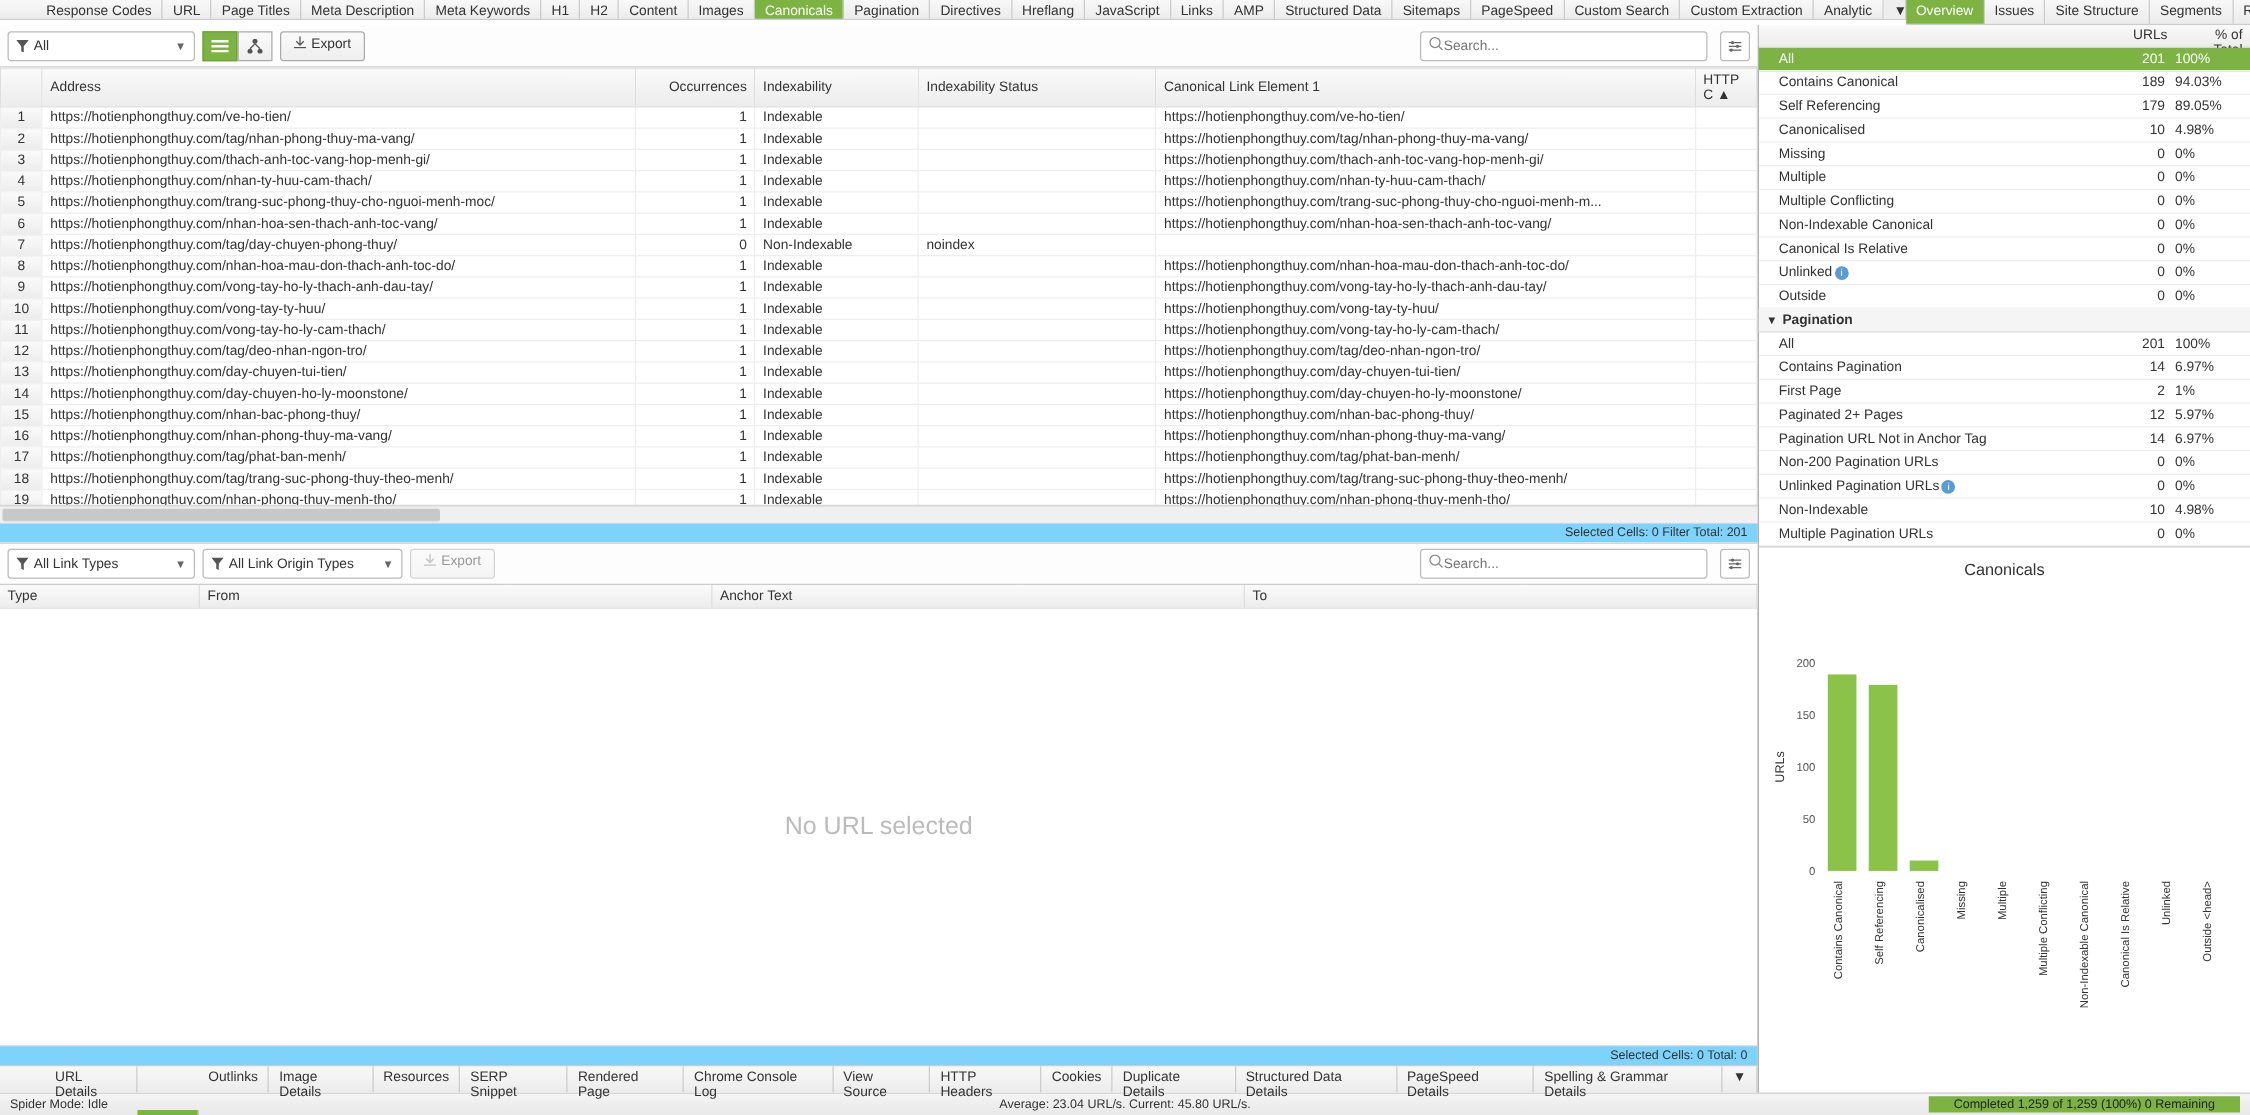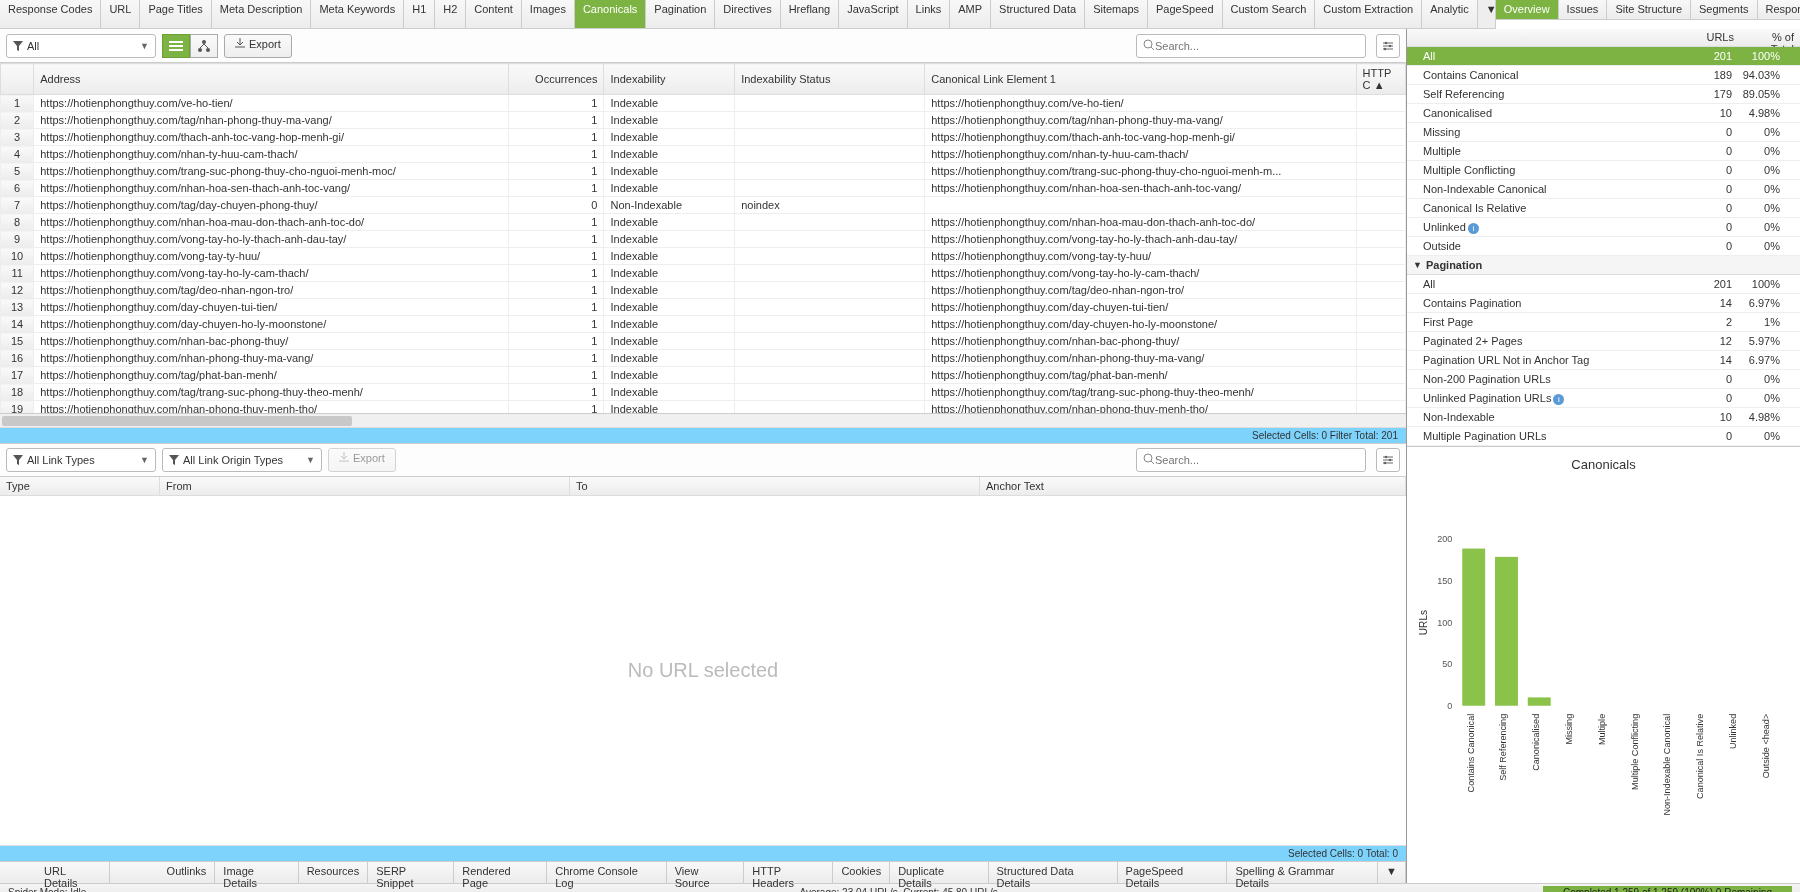--- a/index.html
+++ b/index.html
@@ -1,17 +1,17 @@
 <!DOCTYPE html>
 <html><head>
 <meta charset="utf-8">
 <style>
 * { box-sizing: border-box; margin: 0; padding: 0; }
 body { font-family: Arial, sans-serif; font-size: 11px; color: #333; background: #fff; overflow: hidden; width: 1800px; height: 892px; }
-.top-tabs { display: flex; height: 29px; background: linear-gradient(#f8f8f8,#ececec); border-bottom: 1px solid #ccc; }
+.top-tabs { display: flex; height: 16px; background: linear-gradient(#f8f8f8,#ececec); border-bottom: 1px solid #ccc; padding-left: 29px; }
 .top-tab { padding: 3px 8px; border-right: 1px solid #ccc; cursor: pointer; white-space: nowrap; font-size: 11px; }
 .top-tab.active { background: #7cb342; color: #fff; }
 .top-tab.dropdown { width: 18px; text-align: center; background: #eee; }
 .right-tabs { display: flex; height: 20px; background: linear-gradient(#f8f8f8,#ececec); border-bottom: 1px solid #ccc; }
 .main { display: flex; height: calc(100% - 20px - 18px); }
 .left-col { flex: 1; display: flex; flex-direction: column; border-right: 1px solid #999; min-width: 0; }
 .right-col { width: 393px; display: flex; flex-direction: column; }
 .toolbar { display: flex; align-items: center; padding: 4px 6px; gap: 6px; border-bottom: 1px solid #ccc; background: #fdfdfd; height: 34px; }
 .filter-sel { display: flex; align-items: center; border: 1px solid #bbb; border-radius: 3px; padding: 2px 6px; background: #fff; min-width: 150px; height: 24px; }
 .funnel { display: inline-block; width: 10px; height: 10px; margin-right: 4px; }
@@ -42,21 +42,21 @@
 .status-bar { height: 18px; background: linear-gradient(#f4f4f4,#e8e8e8); border-top: 1px solid #ccc; display: flex; align-items: center; padding: 0 8px; font-size: 10px; }
 .status-bar .center { position: absolute; left: 50%; transform: translateX(-50%); }
 .progress { margin-left: auto; background: #7cb342; color: #222; padding: 1px 20px; }
 .side-header { display: flex; background: linear-gradient(#fafafa,#ececec); border-bottom: 1px solid #ddd; font-size: 11px; height: 18px; }
 .side-header div { padding: 2px 6px; }
 .side-list { flex: 0 0 auto; overflow-y: auto; }
 .side-row { display: flex; border-bottom: 1px solid #eee; font-size: 11px; height: 19px; align-items: center; }
 .side-row.selected { background: #7cb342; color: #fff; }
 .side-row .lbl { flex: 1; padding: 2px 6px 2px 16px; }
 .side-row .v1 { width: 55px; text-align: right; padding-right: 8px; }
-.side-row .v2 { width: 60px; text-align: right; padding-right: 20px; }
+.side-row .v2 { width: 60px; text-align: left; padding-right: 20px; }
 .side-section { background: #f5f5f5; font-weight: bold; padding: 2px 6px; border-bottom: 1px solid #ddd; display: flex; align-items: center; height: 19px; }
 .chart-area { flex: 1; padding: 10px; display: flex; flex-direction: column; border-top: 1px solid #ccc; }
 .chart-title { text-align: center; font-size: 13px; margin-bottom: 6px; }
 .chart-svg { flex: 1; }
 .info-ic { display: inline-block; width: 11px; height: 11px; border-radius: 50%; background: #5b9bd5; color: #fff; font-size: 8px; text-align: center; line-height: 11px; margin-left: 2px; }
 .dd-arrow { margin-left: auto; font-size: 9px; color: #666; }
 </style>
 </head>
 <body>
 
@@ -376,22 +376,22 @@
             <line x1="1" y1="8" x2="11" y2="8" stroke="#666"></line>
             <circle cx="4" cy="2" r="1.3" fill="#666"></circle>
             <circle cx="8" cy="5" r="1.3" fill="#666"></circle>
             <circle cx="3" cy="8" r="1.3" fill="#666"></circle>
           </svg>
         </div>
     </div>
     <div class="bottom-grid-head">
       <div style="width:160px">Type</div>
       <div style="width:410px">From</div>
+      <div style="flex:1">Anchor Text</div>
       <div style="width:410px">To</div>
-      <div style="flex:1">Anchor Text</div>
     </div>
     <div class="bottom-pane">
       <div class="empty-msg">No URL selected</div>
     </div>
     <div class="statusline-r">Selected Cells: 0  Total: 0</div>
     <div class="bottom-tabs" id="bottom-tabs">
         <div class="bottom-tab">URL Details</div>
         <div class="bottom-tab active">Inlinks</div>
         <div class="bottom-tab">Outlinks</div>
         <div class="bottom-tab">Image Details</div>

